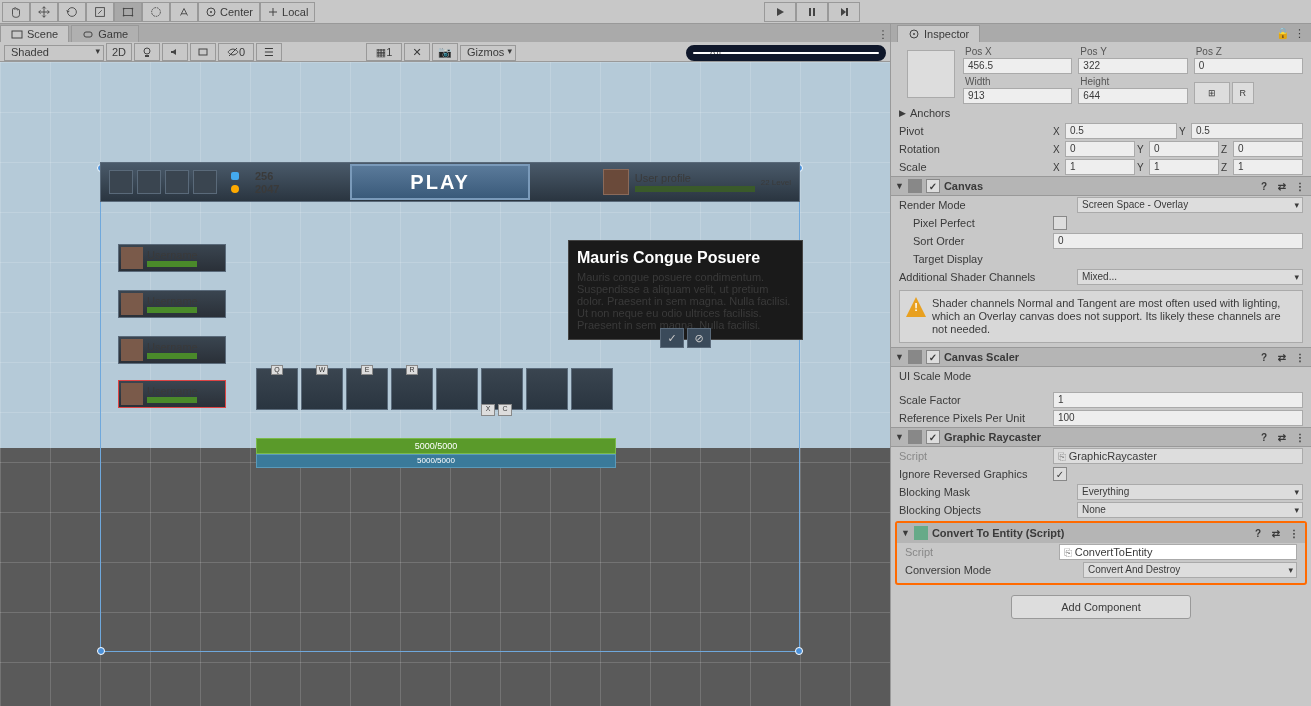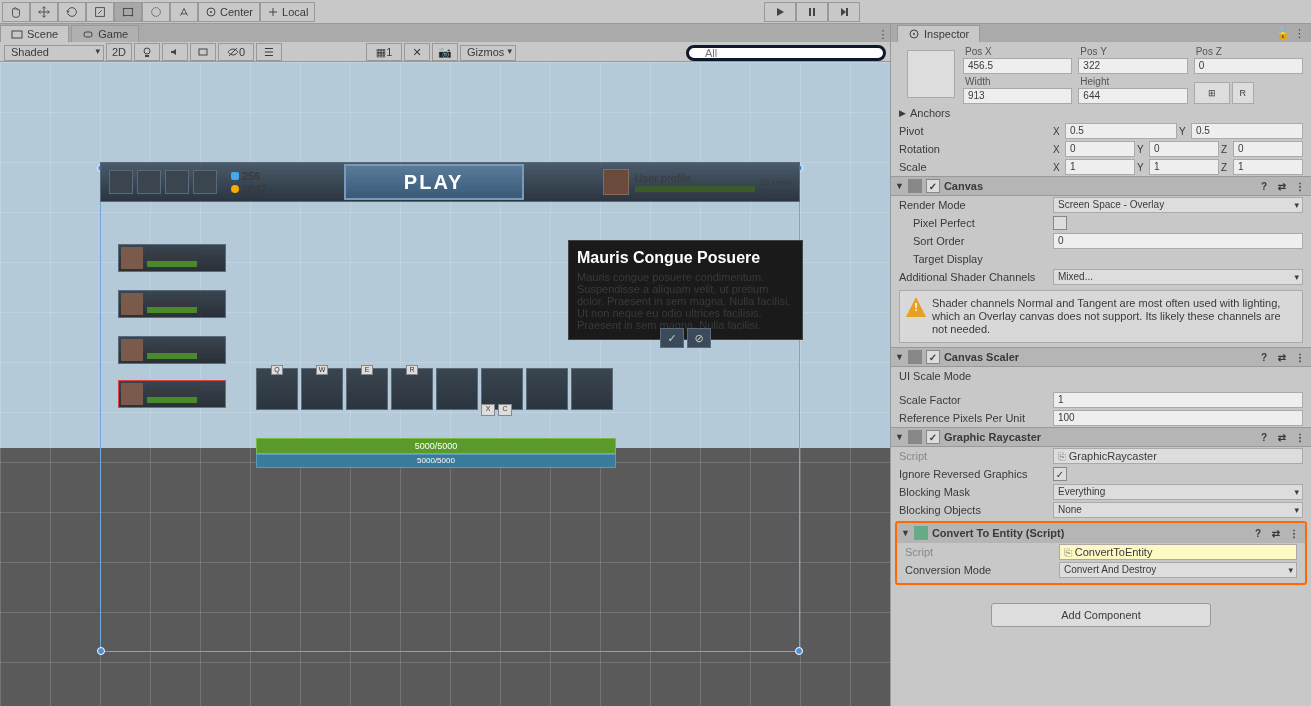--- a/index.html
+++ b/index.html
@@ -25,36 +25,36 @@
 
 
 .main-area { flex: 1; display: flex; overflow: hidden; }
 
 
 .scene-panel { flex: 1; display: flex; flex-direction: column; border-right: 1px solid #999; }
 .scene-toolbar { height: 20px; background: #c8c8c8; border-bottom: 1px solid #999; display: flex; align-items: flex-end; padding: 0 4px; gap: 2px; }
 .dropdown { height: 16px; padding: 0 14px 0 6px; background: #c8c8c8; border: 1px solid #999; position: relative; cursor: pointer; }
 .dropdown::after { content: '▾'; position: absolute; right: 3px; top: 0; font-size: 9px; }
 .mini-btn { width: 26px; height: 18px; background: #c8c8c8; border: 1px solid #999; display: flex; align-items: center; justify-content: center; cursor: pointer; }
-.search-field { flex: 1; max-width: 200px; height: 16px; background: #fff; border: 3px solid #0f172a; border-radius: 8px; padding: 0 6px 0 16px; margin-left: auto; position: relative; }
+.search-field { flex: 1; max-width: 200px; height: 16px; background: #fff; border: 7px solid #0f172a; border-radius: 8px; padding: 0 6px 0 16px; margin-left: auto; position: relative; }
 .scene-viewport { flex: 1; background: linear-gradient(to bottom, #b5cad8 0%, #b5cad8 60%, #5a5a5a 60%, #5a5a5a 100%); position: relative; overflow: hidden; }
 .grid-overlay { position: absolute; inset: 0; background-image: linear-gradient(rgba(255,255,255,0.15) 1px, transparent 1px), linear-gradient(90deg, rgba(255,255,255,0.15) 1px, transparent 1px); background-size: 50px 50px; }
 
 
 .canvas-rect { position: absolute; left: 100px; top: 105px; width: 700px; height: 485px; border: 1px solid #6fa8dc; }
 .canvas-rect .handle { position: absolute; width: 8px; height: 8px; background: #4a90d9; border: 1px solid #fff; border-radius: 50%; }
 .handle.tl { top: -4px; left: -4px; } .handle.tr { top: -4px; right: -4px; }
 .handle.bl { bottom: -4px; left: -4px; } .handle.br { bottom: -4px; right: -4px; }
 
 
 .game-header { position: absolute; left: 100px; top: 100px; width: 700px; height: 40px; background: linear-gradient(#4a5a6a, #2a3540); border: 1px solid #5a6a7a; display: flex; align-items: center; }
 .gh-btns { display: flex; gap: 4px; padding: 0 8px; }
 .gh-btn { width: 24px; height: 24px; background: #3a4550; border: 1px solid #5a6a7a; }
 .gh-currency { display: flex; flex-direction: column; gap: 1px; padding: 0 6px; color: #fff; font-size: 9px; }
-.gh-currency-row { display: flex; align-items: center; gap: 3px; font-weight: bold; }
+.gh-currency-row { display: flex; align-items: center; gap: 16px; font-weight: bold; }
 .gem { width: 8px; height: 8px; background: #4ae; border-radius: 2px; }
 .coin { width: 8px; height: 8px; background: #fa0; border-radius: 50%; }
 .play-button { flex: 0 0 180px; height: 36px; margin: 0 auto; background: linear-gradient(#5a7a9a, #3a5a7a); border: 2px solid #7a9aba; display: flex; align-items: center; justify-content: center; color: #fff; font-size: 20px; font-weight: bold; letter-spacing: 2px; }
 .gh-profile { display: flex; align-items: center; gap: 6px; padding: 0 8px; color: #ddd; font-size: 9px; }
 .avatar-sm { width: 26px; height: 26px; background: #6a4a3a; border: 1px solid #8a6a5a; }
 .username-card { position: absolute; width: 108px; height: 28px; background: linear-gradient(#3a4550, #2a3038); border: 1px solid #5a6a7a; display: flex; align-items: center; gap: 4px; padding: 2px; color: #ddd; font-size: 9px; }
 .u-avatar { width: 22px; height: 22px; background: #7a5a4a; }
 .u-bar { width: 50px; height: 6px; background: #4a8a2a; }
 .tooltip-box { position: absolute; left: 568px; top: 178px; width: 235px; background: #1a1a1a; border: 1px solid #444; padding: 8px; color: #ccc; font-size: 8px; }
 .tooltip-title { color: #fff; font-size: 16px; font-weight: bold; margin-bottom: 4px; }
@@ -70,39 +70,39 @@
 .inspector { width: 420px; background: #c8c8c8; display: flex; flex-direction: column; overflow-y: auto; }
 .inspector-tab { height: 18px; background: #aaa; display: flex; align-items: center; padding: 0 6px; position: relative; }
 .inspector-tab .tab { background: #c8c8c8; }
 
 .prop-row { display: flex; align-items: center; height: 18px; padding: 0 8px; gap: 4px; }
 .prop-label { width: 150px; font-size: 11px; }
 .prop-field { flex: 1; height: 16px; background: #eee; border: 1px solid #aaa; padding: 0 4px; font-size: 10px; line-height: 14px; }
 .prop-xyz { display: flex; gap: 2px; flex: 1; }
 .prop-xyz-item { display: flex; align-items: center; gap: 2px; flex: 1; }
 .prop-xyz-label { font-size: 10px; width: 10px; }
-.prop-dropdown { flex: 1; height: 16px; background: #ddd; border: 1px solid #aaa; padding: 0 4px; font-size: 10px; line-height: 14px; position: relative; }
+.prop-dropdown { flex: 1; height: 16px; background: #ddd; border: 1px solid #aaa; padding: 0 4px; font-size: 10px; line-height: 14px; position: relative; margin-left: 24px; }
 .prop-dropdown::after { content: '▾'; position: absolute; right: 3px; font-size: 9px; }
 .checkbox { width: 14px; height: 14px; background: #ddd; border: 1px solid #888; display: inline-flex; align-items: center; justify-content: center; font-size: 10px; }
 
 .component-header { height: 20px; background: #b5b5b5; border-top: 1px solid #999; border-bottom: 1px solid #999; display: flex; align-items: center; padding: 0 4px; gap: 4px; font-weight: bold; }
 .comp-toggle { font-size: 9px; cursor: pointer; }
 .comp-icon { width: 14px; height: 14px; background: #888; }
 .comp-actions { margin-left: auto; display: flex; gap: 4px; }
 .comp-action { width: 14px; height: 14px; cursor: pointer; display: flex; align-items: center; justify-content: center; font-size: 10px; }
 
 .highlighted-section { border: 2px solid #ff6a00; border-radius: 3px; margin: 2px 4px; padding-bottom: 4px; }
 
 .warning-box { margin: 4px 8px; padding: 6px; background: #d8d8d8; border: 1px solid #aaa; display: flex; gap: 6px; font-size: 10px; line-height: 13px; }
 .warn-icon { width: 20px; height: 20px; background: #e8a020; flex-shrink: 0; display: flex; align-items: center; justify-content: center; color: #fff; font-weight: bold; clip-path: polygon(50% 0, 100% 100%, 0 100%); }
 
 .thumb-box { width: 48px; height: 48px; background: #ddd; border: 1px solid #aaa; margin: 4px 0 4px 8px; }
 .anchor-btn { width: 36px; height: 22px; background: #ddd; border: 1px solid #aaa; display: flex; align-items: center; justify-content: center; gap: 2px; font-size: 9px; }
 
-.add-component-btn { margin: 16px auto; width: 220px; height: 24px; background: #ddd; border: 1px solid #999; border-radius: 3px; display: flex; align-items: center; justify-content: center; cursor: pointer; }
+.add-component-btn { margin: 8px auto; width: 180px; height: 24px; background: #ddd; border: 1px solid #999; border-radius: 3px; display: flex; align-items: center; justify-content: center; cursor: pointer; }
 
 .pos-label { font-size: 10px; color: #555; padding-left: 2px; }
 .transform-area { display: flex; padding: 4px 8px 0 8px; gap: 8px; }
 .transform-fields { flex: 1; display: flex; flex-direction: column; gap: 2px; }
 .tf-row { display: flex; gap: 6px; }
 .tf-col { flex: 1; display: flex; flex-direction: column; gap: 1px; }
 .tf-field { height: 16px; background: #eee; border: 1px solid #aaa; padding: 0 4px; font-size: 10px; line-height: 14px; }
 </style>
 </head>
 <body>
@@ -535,21 +535,21 @@
           <div class="comp-icon" style="background:#6a8"></div>
           <span>Convert To Entity (Script)</span>
           <div class="comp-actions">
             <div class="comp-action">?</div>
             <div class="comp-action">⇄</div>
             <div class="comp-action">⋮</div>
           </div>
         </div>
       <div class="prop-row">
           <div class="prop-label" style="color:#888">Script</div>
-          <div class="prop-field" style="background:#fef9c3;color:#888">⎘ <span>ConvertToEntity</span></div>
+          <div class="prop-field" style="background:#ffffff;color:#888">⎘ <span>ConvertToEntity</span></div>
         </div>
       <div class="prop-row">
           <div class="prop-label">Conversion Mode</div>
           <div class="prop-dropdown">Convert And Destroy</div>
         </div>
     </div>
 
     <div class="add-component-btn">Add Component</div>
   </div>
 </div>

